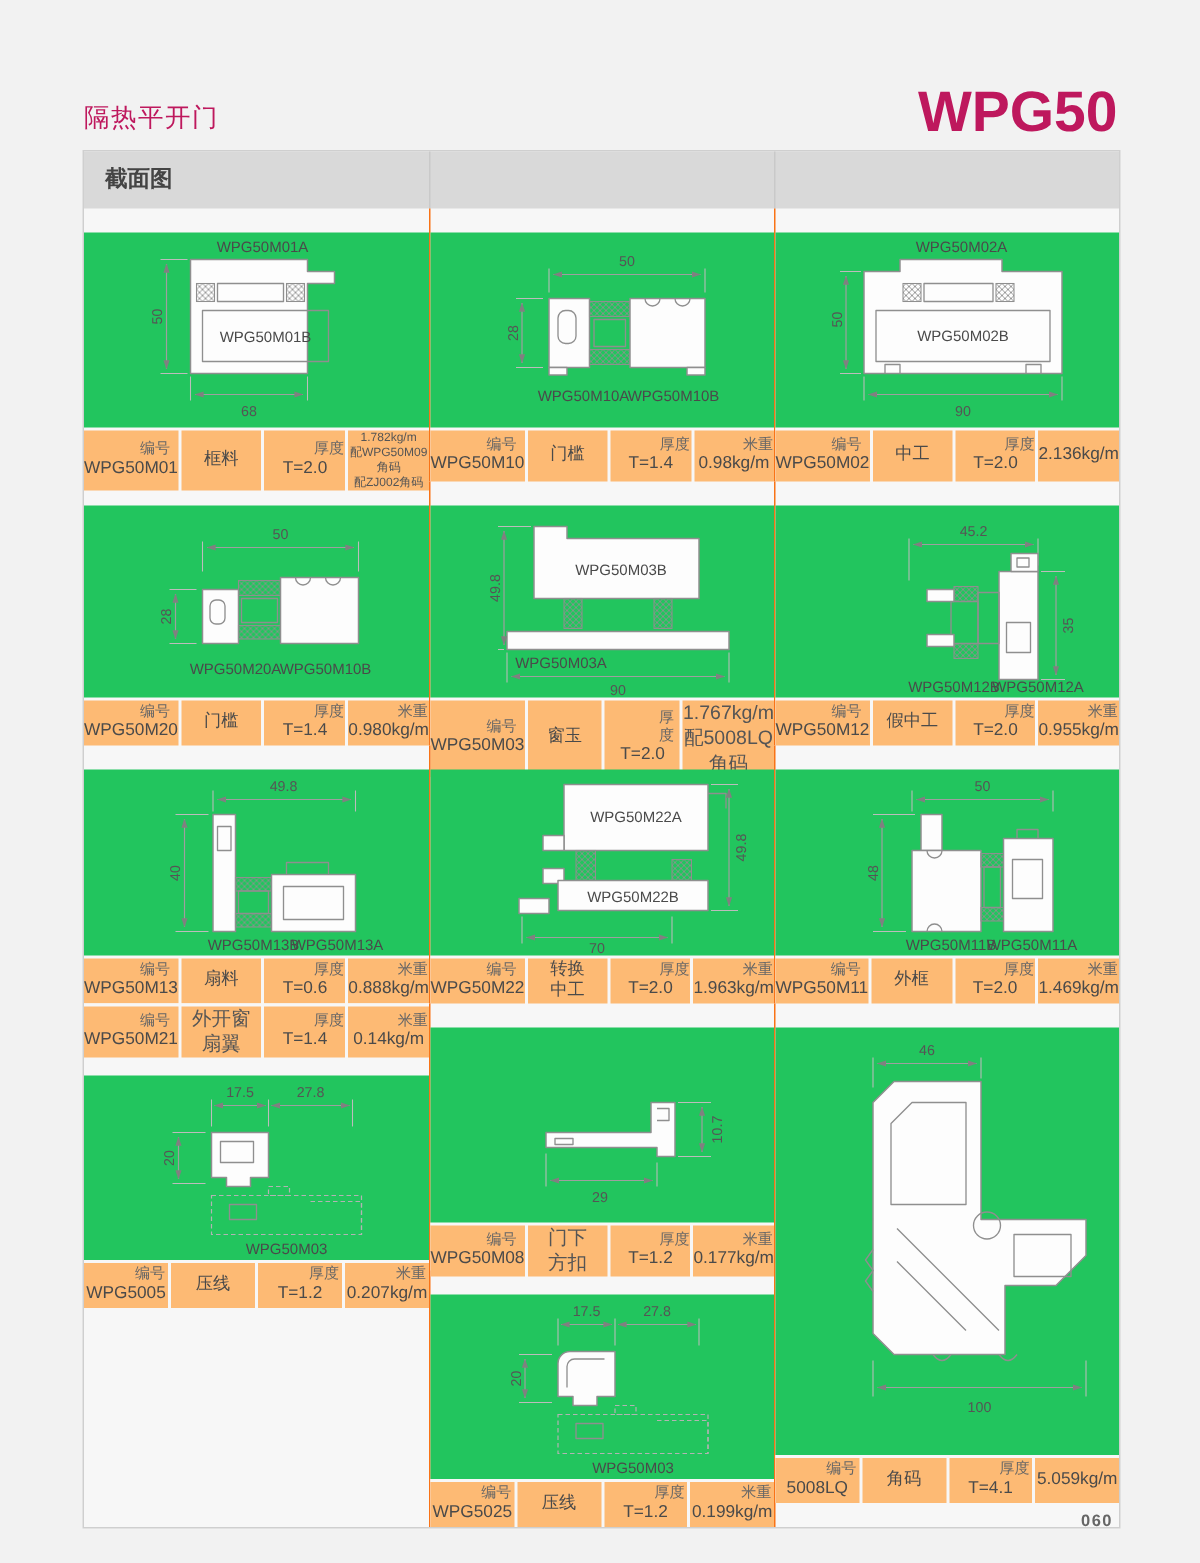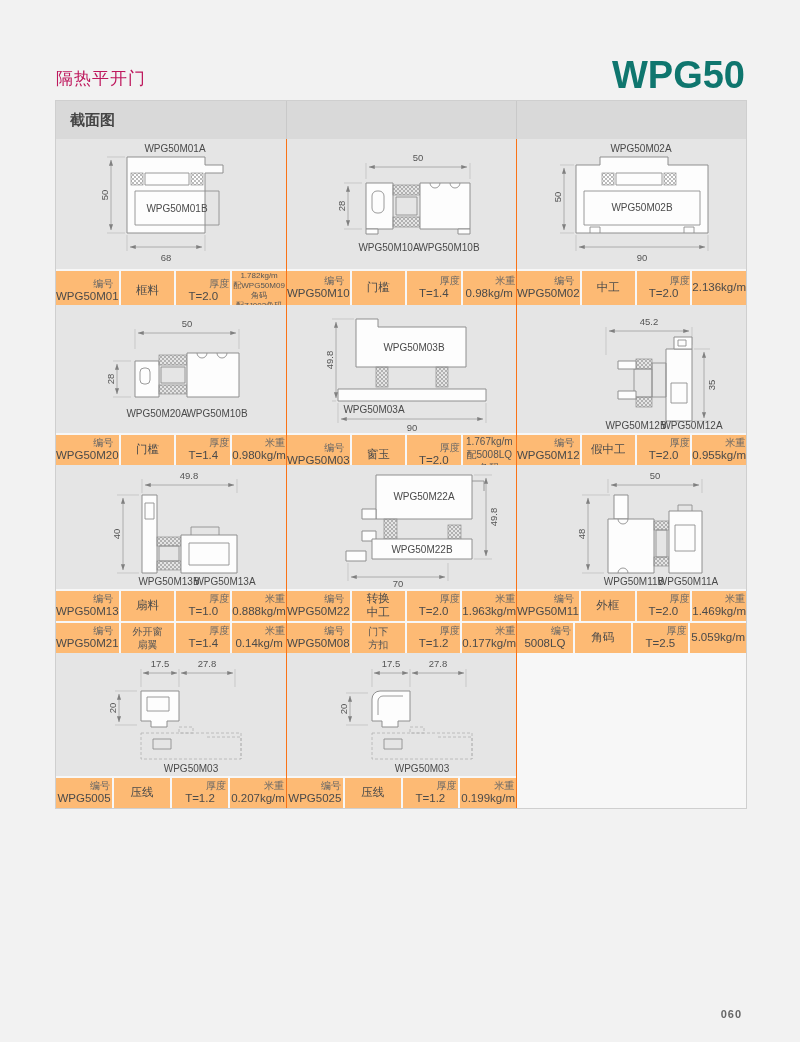--- a/index.html
+++ b/index.html
@@ -6,42 +6,42 @@
   body{
     width:800px;height:1042px;
     background:#f2f2f2;
     font-family:"Liberation Sans","DejaVu Sans",sans-serif;
     position:relative;overflow:hidden;
     color:#4a4a4a;
   }
   .hdr{position:absolute;left:56px;right:55px;top:44px;height:50px;
        display:flex;justify-content:space-between;align-items:flex-end;}
   .doc-title{font-size:17px;color:#be185d;letter-spacing:1px;padding-bottom:4px;}
-  .model{font-size:38px;font-weight:bold;color:#0f766e;line-height:1;}
+  .model{font-size:38px;font-weight:bold;color:#be185d;line-height:1;}
   .tbl{position:absolute;left:55px;top:100px;width:690px;
        border:1px solid #cfcfcf;background:#f7f7f7;}
   .trow{display:grid;grid-template-columns:230px 230px 230px;}
   .title-row{height:38px;background:#d9d9d9;}
   .title-cell{border-left:1px solid #c9c9c9;}
   .title-cell:first-child{border-left:none;}
   .section-title{line-height:38px;padding-left:14px;font-size:15px;font-weight:bold;color:#444;}
   .cell{border-left:1px solid #f97316;}
   .cell:first-child{border-left:none;}
-  .draw{position:relative;background:#e5e5e5;}
+  .draw{position:relative;background:#22c55e;margin-top:16px;}
   .dh130{height:130px}.dh128{height:128px}.dh124{height:124px}
   .dh123{height:123px}.dh285{height:285px}
   .spec{display:grid;grid-template-columns:1fr 1fr 1fr 1fr;gap:2px;
         background:#f7f7f7;border-top:2px solid #f7f7f7;box-sizing:border-box;}
   .h36{height:36px}.h32{height:32px}
   .sc{background:#fdba74;display:flex;flex-direction:column;
       align-items:center;justify-content:center;line-height:1.2;text-align:center;}
   .shd{font-size:10px;color:#666;margin-left:32px;}
   .sval{font-size:11.5px;color:#4a4a4a;}
   .tiny{font-size:8px;color:#555;line-height:1.25;}
-  .sm{font-size:10px;color:#555;line-height:1.3;}
+  .sm{font-size:13px;color:#555;line-height:1.3;}
   .pagenum{position:absolute;right:58px;bottom:22px;font-size:11px;
            font-weight:bold;color:#666;letter-spacing:1px;margin-top:28px;}
   svg{display:block;margin:0 auto;}
   .p{fill:#fdfdfd;stroke:#8f8f8f;stroke-width:1;stroke-linejoin:round;}
   .o{fill:none;stroke:#8f8f8f;stroke-width:0.9;stroke-linejoin:round;}
   .dl{stroke:#9f9f9f;stroke-width:0.8;fill:none;}
   .ext{stroke:#bcbcbc;stroke-width:0.7;}
   .dsh{fill:none;stroke:#b3b3b3;stroke-width:0.8;stroke-dasharray:3 2;}
   .dt{font-size:9.5px;fill:#555;}
   .lb{font-size:10px;fill:#4a4a4a;}
@@ -354,21 +354,21 @@
       <div class="spec h32">
         <div class="sc">
           <span class="shd">编号</span>
           <span class="sval">WPG50M13</span>
         </div>
         <div class="sc">
           <span class="sval">扇料</span>
         </div>
         <div class="sc">
           <span class="shd">厚度</span>
-          <span class="sval">T=1.0</span>
+          <span class="sval">T=0.6</span>
         </div>
         <div class="sc">
           <span class="shd">米重</span>
           <span class="sval">0.888kg/m</span>
         </div>
       </div>
     </div>
 
     <div class="cell">
       <div class="draw dh124">
@@ -512,20 +512,35 @@
           <span class="sval">T=1.2</span>
         </div>
         <div class="sc">
           <span class="shd">米重</span>
           <span class="sval">0.207kg/m</span>
         </div>
       </div>
     </div>
 
     <div class="cell">
+      <div class="draw dh130">
+        <svg width="228" height="130" viewBox="0 0 228 130">
+          <path class="p" d="M76,70 h70 v-20 h16 v36 h-12 v-6 h-74 z"></path>
+          <path class="o" d="M150,54 h8 v8 h-8"></path>
+          <path class="o" d="M82,74 h12 v4 h-12 z"></path>
+          <line class="ext" x1="76" y1="84" x2="76" y2="106"></line>
+            <line class="ext" x1="150" y1="90" x2="150" y2="106"></line>
+          <line class="dl" x1="79" y1="102" x2="147" y2="102" marker-start="url(#ar)" marker-end="url(#ar)"></line>
+          <text class="dt" x="112" y="116" text-anchor="middle">29</text>
+          <line class="ext" x1="164" y1="50" x2="186" y2="50"></line>
+            <line class="ext" x1="164" y1="86" x2="186" y2="86"></line>
+          <line class="dl" x1="180" y1="53" x2="180" y2="83" marker-start="url(#ar)" marker-end="url(#ar)"></line>
+          <text class="dt" x="190" y="71" text-anchor="middle" transform="rotate(-90 190 68)">10.7</text>
+        </svg>
+      </div>
       <div class="spec h32">
         <div class="sc">
           <span class="shd">编号</span>
           <span class="sval">WPG50M08</span>
         </div>
         <div class="sc">
           <span class="sm">门下</span>
           <span class="sm">方扣</span>
         </div>
         <div class="sc">
@@ -571,31 +586,50 @@
           <span class="sval">T=1.2</span>
         </div>
         <div class="sc">
           <span class="shd">米重</span>
           <span class="sval">0.199kg/m</span>
         </div>
       </div>
     </div>
 
     <div class="cell">
+      <div class="draw dh285">
+        <svg width="228" height="285" viewBox="0 0 228 285">
+          <line class="ext" x1="64" y1="40" x2="64" y2="20"></line>
+            <line class="ext" x1="136" y1="34" x2="136" y2="20"></line>
+          <line class="dl" x1="67" y1="24" x2="133" y2="24" marker-start="url(#ar)" marker-end="url(#ar)"></line>
+          <text class="dt" x="100" y="18" text-anchor="middle">46</text>
+          <path class="p" d="M78,36 L136,36 L136,128 L206,128 L206,152 L186,172 L152,172 L152,218 L78,218 L64,204 L64,50 Z"></path>
+          <path class="o" d="M64,148 l-5,7 l5,7 l-5,7 l5,7"></path>
+          <path class="o" d="M90,50 h36 v68 h-50 v-54 z"></path>
+          <circle class="o" cx="140" cy="132" r="9"></circle>
+          <path class="o" d="M80,134 L148,202 M80,156 L126,202"></path>
+          <rect class="o" x="158" y="138" width="38" height="28"></rect>
+          <path class="o" d="M104,218 q6,8 12,0 M148,218 q6,8 12,0"></path>
+          <line class="ext" x1="64" y1="222" x2="64" y2="246"></line>
+            <line class="ext" x1="206" y1="222" x2="206" y2="246"></line>
+          <line class="dl" x1="67" y1="240" x2="203" y2="240" marker-start="url(#ar)" marker-end="url(#ar)"></line>
+          <text class="dt" x="135" y="256" text-anchor="middle">100</text>
+        </svg>
+      </div>
       <div class="spec h32">
         <div class="sc">
           <span class="shd">编号</span>
           <span class="sval">5008LQ</span>
         </div>
         <div class="sc">
           <span class="sval">角码</span>
         </div>
         <div class="sc">
           <span class="shd">厚度</span>
-          <span class="sval">T=2.5</span>
+          <span class="sval">T=4.1</span>
         </div>
         <div class="sc">
           <span class="sval">5.059kg/m</span>
         </div>
       </div>
     </div>
   </div>
 
 </div>
 

